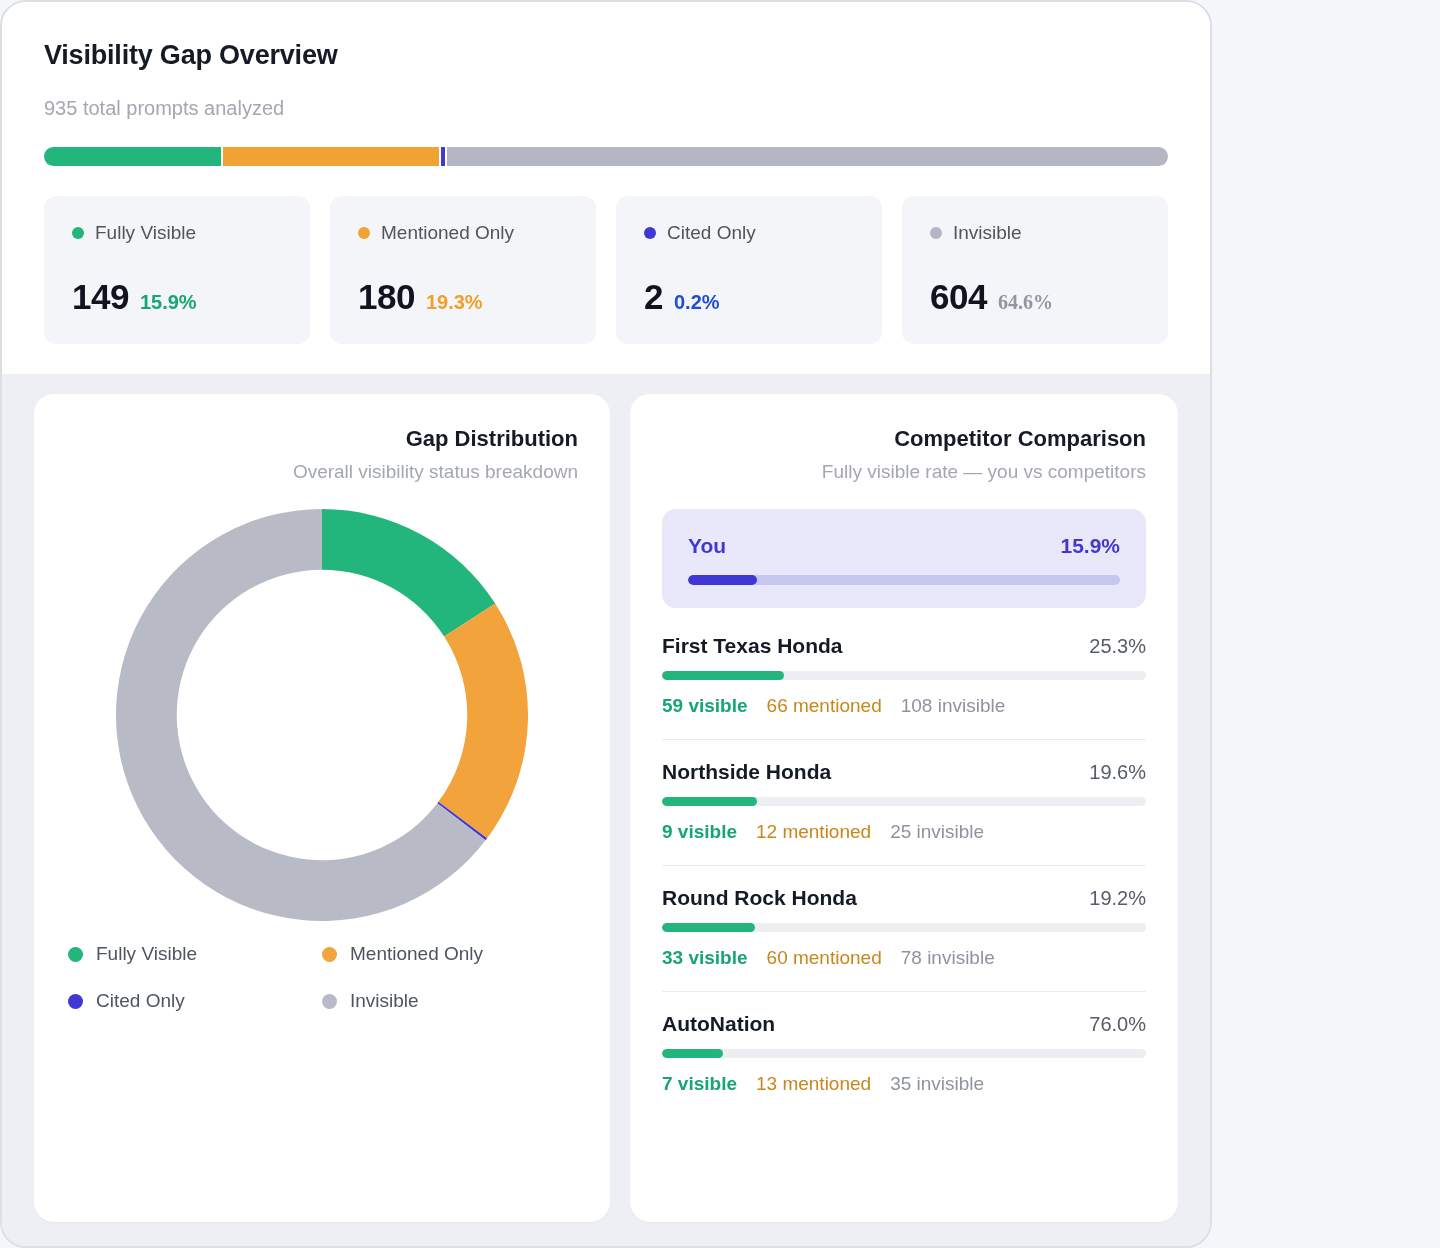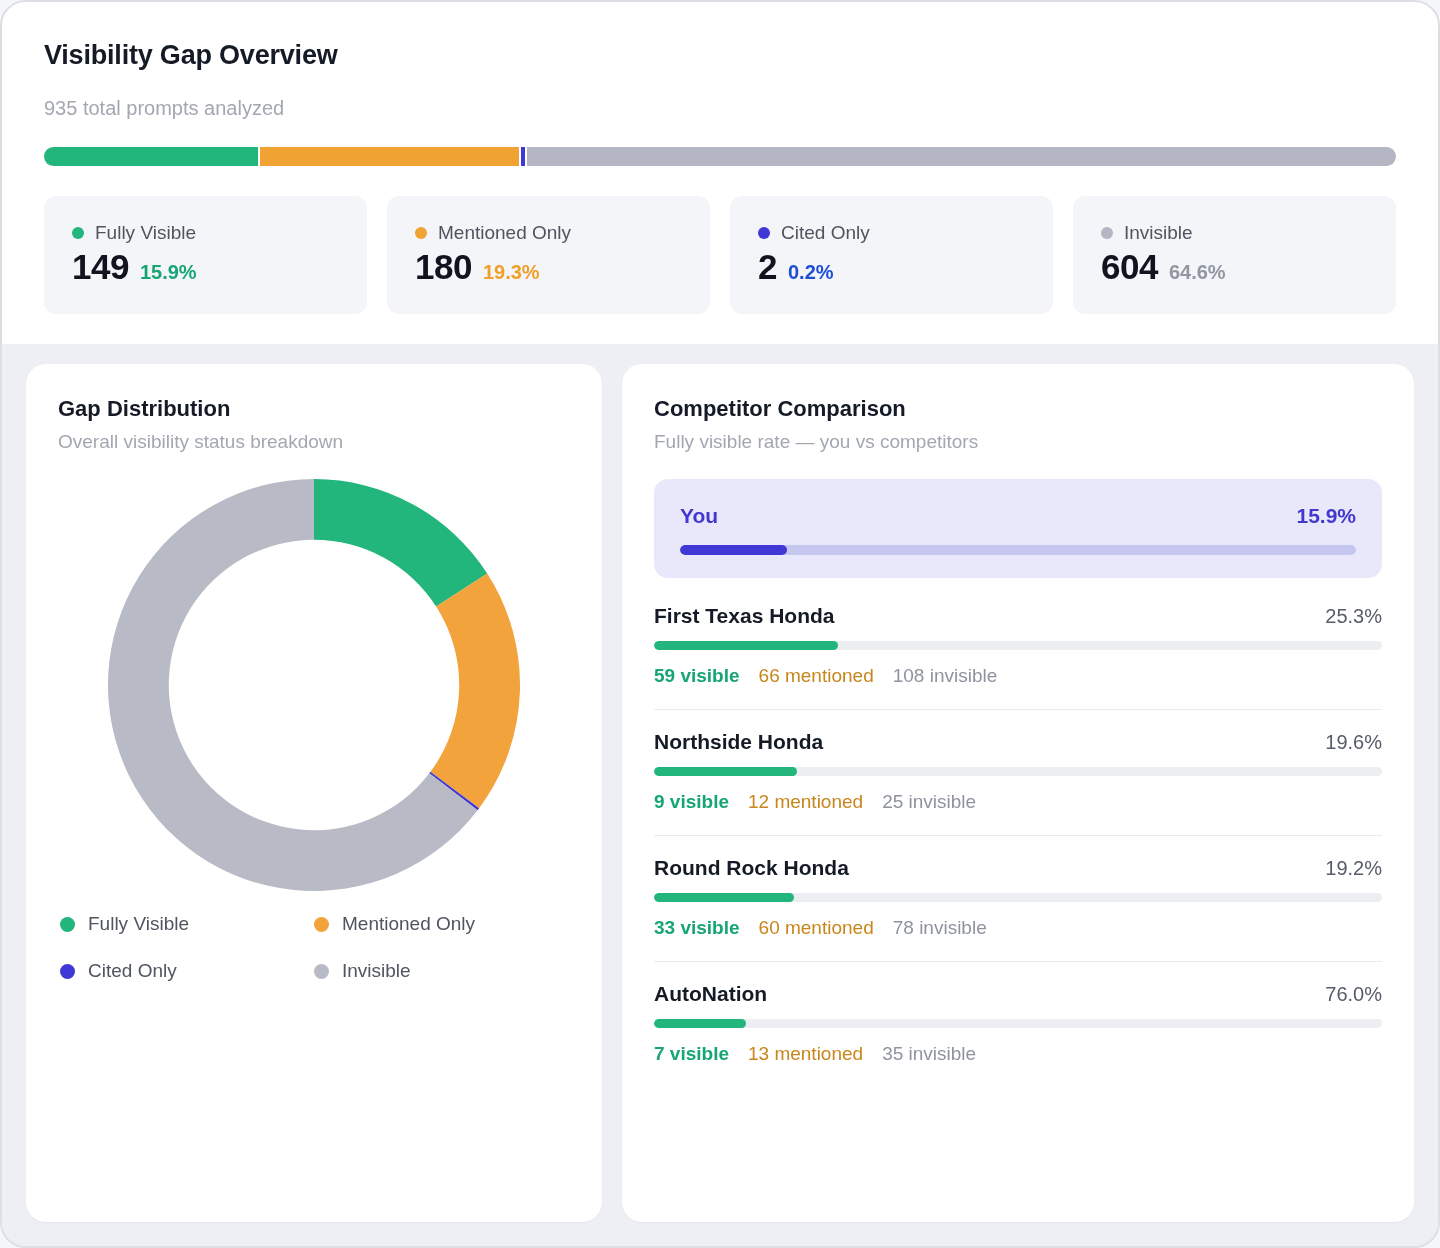--- a/index.html
+++ b/index.html
@@ -3,21 +3,21 @@
 <meta charset="utf-8">
 <style>
   * { box-sizing: border-box; margin: 0; padding: 0; }
   html, body { width: 1440px; height: 1248px; }
   body {
     background: #f5f6f9;
     font-family: "Liberation Sans", sans-serif;
     -webkit-font-smoothing: antialiased;
   }
   .frame {
-    width: 1440px; height: 1248px;
+    width: 1212px; height: 1248px;
     background: #ffffff;
     border: 2px solid #dcdee5;
     border-radius: 26px;
     overflow: hidden;
     display: flex; flex-direction: column;
   }
   
   .header { padding: 38px 42px 30px; background: #ffffff; flex: none; }
   .page-title { font-size: 27px; font-weight: 700; color: #141a26; letter-spacing: -0.2px; }
   .page-subtitle { font-size: 20px; color: #a3a7b0; margin-top: 26px; }
@@ -27,28 +27,28 @@
   }
   .stacked-bar .seg { height: 100%; min-width: 4px; }
   .stat-cards { margin-top: 30px; display: flex; gap: 20px; }
   .stat-card {
     flex: 1; background: #f4f5f8; border-radius: 12px;
     padding: 26px 28px 27px;
   }
   .stat-label-row { display: flex; align-items: center; gap: 11px; }
   .stat-label { font-size: 19px; color: #4f5560; }
   .dot { width: 12px; height: 12px; border-radius: 50%; flex: none; }
-  .stat-value-row { margin-top: 3px; display: flex; align-items: baseline; gap: 11px; }
+  .stat-value-row { margin-top: 33px; display: flex; align-items: baseline; gap: 11px; }
   .stat-value { font-size: 35px; font-weight: 800; color: #10141f; letter-spacing: -0.5px; }
   .stat-pct { font-size: 20px; font-weight: 600; }
   
   .main {
     flex: 1; background: #edeff4;
-    padding: 20px 24px 24px;
-    display: flex; gap: 20px; align-items: stretch;
+    padding: 20px 32px 24px;
+    display: flex; gap: 20px; align-items: stretch; text-align: right;
   }
   .card {
     background: #ffffff; border-radius: 20px; padding: 32px;
     box-shadow: 0 1px 2px rgba(16,24,40,0.04);
   }
   .card-left { width: 576px; flex: none; display: flex; flex-direction: column; }
   .card-right { flex: 1; display: flex; flex-direction: column; }
   .card-title { font-size: 22px; font-weight: 700; color: #141a26; }
   .card-subtitle { font-size: 19px; color: #a3a7b0; margin-top: 9px; }
   
@@ -127,21 +127,21 @@
             <span class="stat-pct" style="color: #1d4ed8;">0.2%</span>
           </div>
         </div>
         <div class="stat-card">
           <div class="stat-label-row">
             <span class="dot" style="background: rgb(180, 183, 195);"></span>
             <span class="stat-label">Invisible</span>
           </div>
           <div class="stat-value-row">
             <span class="stat-value">604</span>
-            <span class="stat-pct" style="color: rgb(144, 150, 162);">64.6%</span>
+            <span class="stat-pct" style="color: rgb(144, 150, 162); font-family: Liberation Serif, serif;">64.6%</span>
           </div>
         </div>
       </div>
   </div>
 
   <div class="main">
 
     <div class="card card-left">
       <div class="card-title">Gap Distribution</div>
       <div class="card-subtitle">Overall visibility status breakdown</div>

